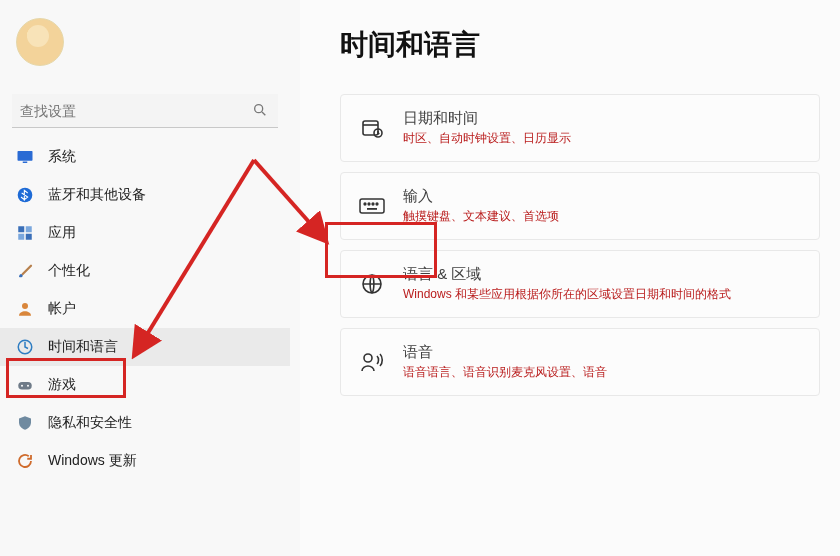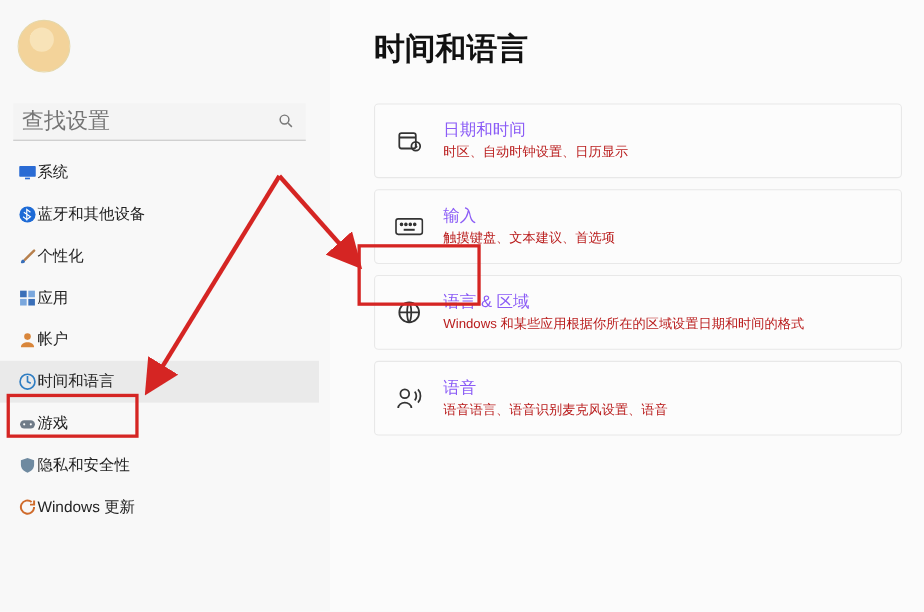--- a/index.html
+++ b/index.html
@@ -44,38 +44,39 @@
       margin: 20px 12px 8px 12px;
       position: relative;
     }
     .search {
       width: 100%;
       height: 34px;
       border: none;
       border-bottom: 1px solid #c8c8c8;
       background: #f4f4f4;
       padding: 0 34px 0 8px;
-      font-size: 20px;
+      font-size: 14px;
       color: #333;
       outline: none;
     }
     .search-icon {
       position: absolute;
       right: 10px;
       top: 8px;
       color: #777;
     }
     .nav {
       margin-top: 10px;
     }
     .nav-item {
       display: flex;
       align-items: center;
       height: 38px;
       padding: 0 16px;
+      gap: 14px;
       cursor: pointer;
       font-size: 14px;
       color: #222;
     }
     .nav-item.selected { background: #eaeaea; }
     .nav-icon {
       width: 18px;
       height: 18px;
       display: flex;
       align-items: center;
@@ -109,21 +110,21 @@
     }
     .card-icon {
       width: 26px;
       height: 26px;
       display: flex;
       align-items: center;
       justify-content: center;
       color: #333;
     }
     .card-text { display: flex; flex-direction: column; gap: 2px; }
-    .card-title { font-size: 15px; color: #8b5cf6; }
+    .card-title { font-size: 15px; color: #404040; }
     .card-desc { font-size: 12px; color: #b91c1c; }
     .highlight-box {
       position: absolute;
       border: 3px solid #d52523;
       pointer-events: none;
     }
     .hl-sidebar { left: 6px; top: 358px; width: 120px; height: 40px; }
     .hl-card { left: 325px; top: 222px; width: 112px; height: 56px; }
     svg.arrow { position: absolute; pointer-events: none; }
   </style>
@@ -160,36 +161,36 @@
         <svg width="16" height="16" viewBox="0 0 24 24">
             <circle cx="12" cy="12" r="11" fill="#1e6bd6"></circle>
             <path d="M11 5v14l5-4-9-6m9-0l-5-4v14l-5-4" stroke="#fff" stroke-width="1.6" fill="none"></path>
           </svg>
       </span>
       <span>蓝牙和其他设备</span>
     </div>
     <div class="nav-item">
       <span class="nav-icon">
         <svg width="18" height="18" viewBox="0 0 24 24">
-            <path d="M4 20c0-2 1-4 3-4 1 0 2 1 2 2 0 2-2 3-5 2z" fill="#3a6fb8"></path>
-            <path d="M9 16L20 5" stroke="#b7804d" stroke-width="3" stroke-linecap="round"></path>
-          </svg>
-      </span>
-      <span>个性化</span>
-    </div>
-    <div class="nav-item">
-      <span class="nav-icon">
-        <svg width="18" height="18" viewBox="0 0 24 24">
             <rect x="3" y="3" width="8" height="8" fill="#3a6fb8"></rect>
             <rect x="13" y="3" width="8" height="8" fill="#7aa7dd"></rect>
             <rect x="3" y="13" width="8" height="8" fill="#7aa7dd"></rect>
             <rect x="13" y="13" width="8" height="8" fill="#3a6fb8"></rect>
           </svg>
       </span>
       <span>应用</span>
+    </div>
+    <div class="nav-item">
+      <span class="nav-icon">
+        <svg width="18" height="18" viewBox="0 0 24 24">
+            <path d="M4 20c0-2 1-4 3-4 1 0 2 1 2 2 0 2-2 3-5 2z" fill="#3a6fb8"></path>
+            <path d="M9 16L20 5" stroke="#b7804d" stroke-width="3" stroke-linecap="round"></path>
+          </svg>
+      </span>
+      <span>个性化</span>
     </div>
     <div class="nav-item">
       <span class="nav-icon">
         <svg width="18" height="18" viewBox="0 0 24 24">
             <circle cx="12" cy="8" r="4" fill="#d9863b"></circle>
             <path d="M4 21c0-4 4-6 8-6s8 2 8 6" fill="#d9863b"></path>
           </svg>
       </span>
       <span>帐户</span>
     </div>

